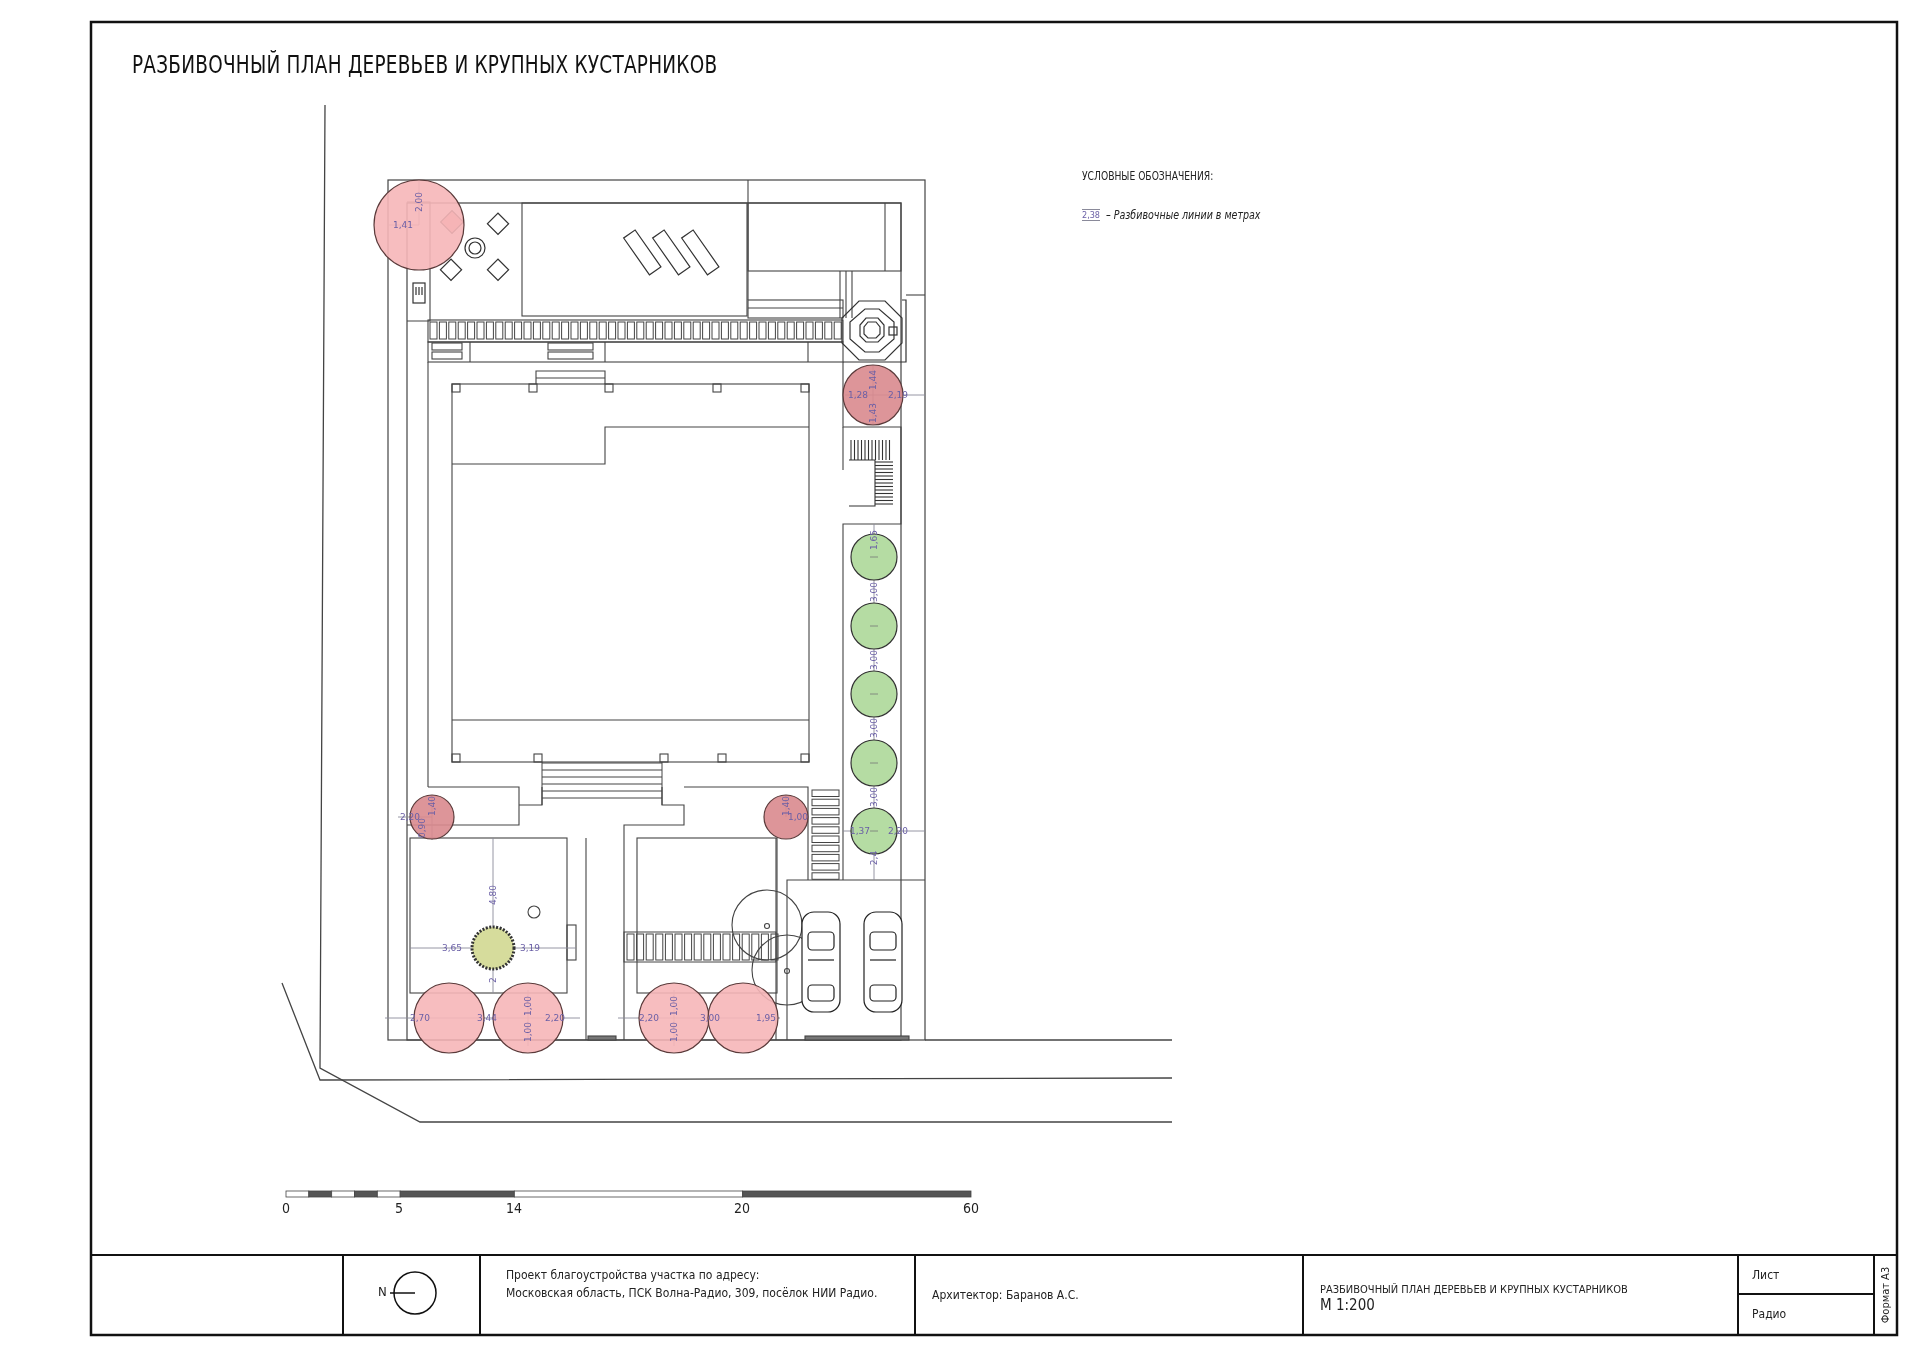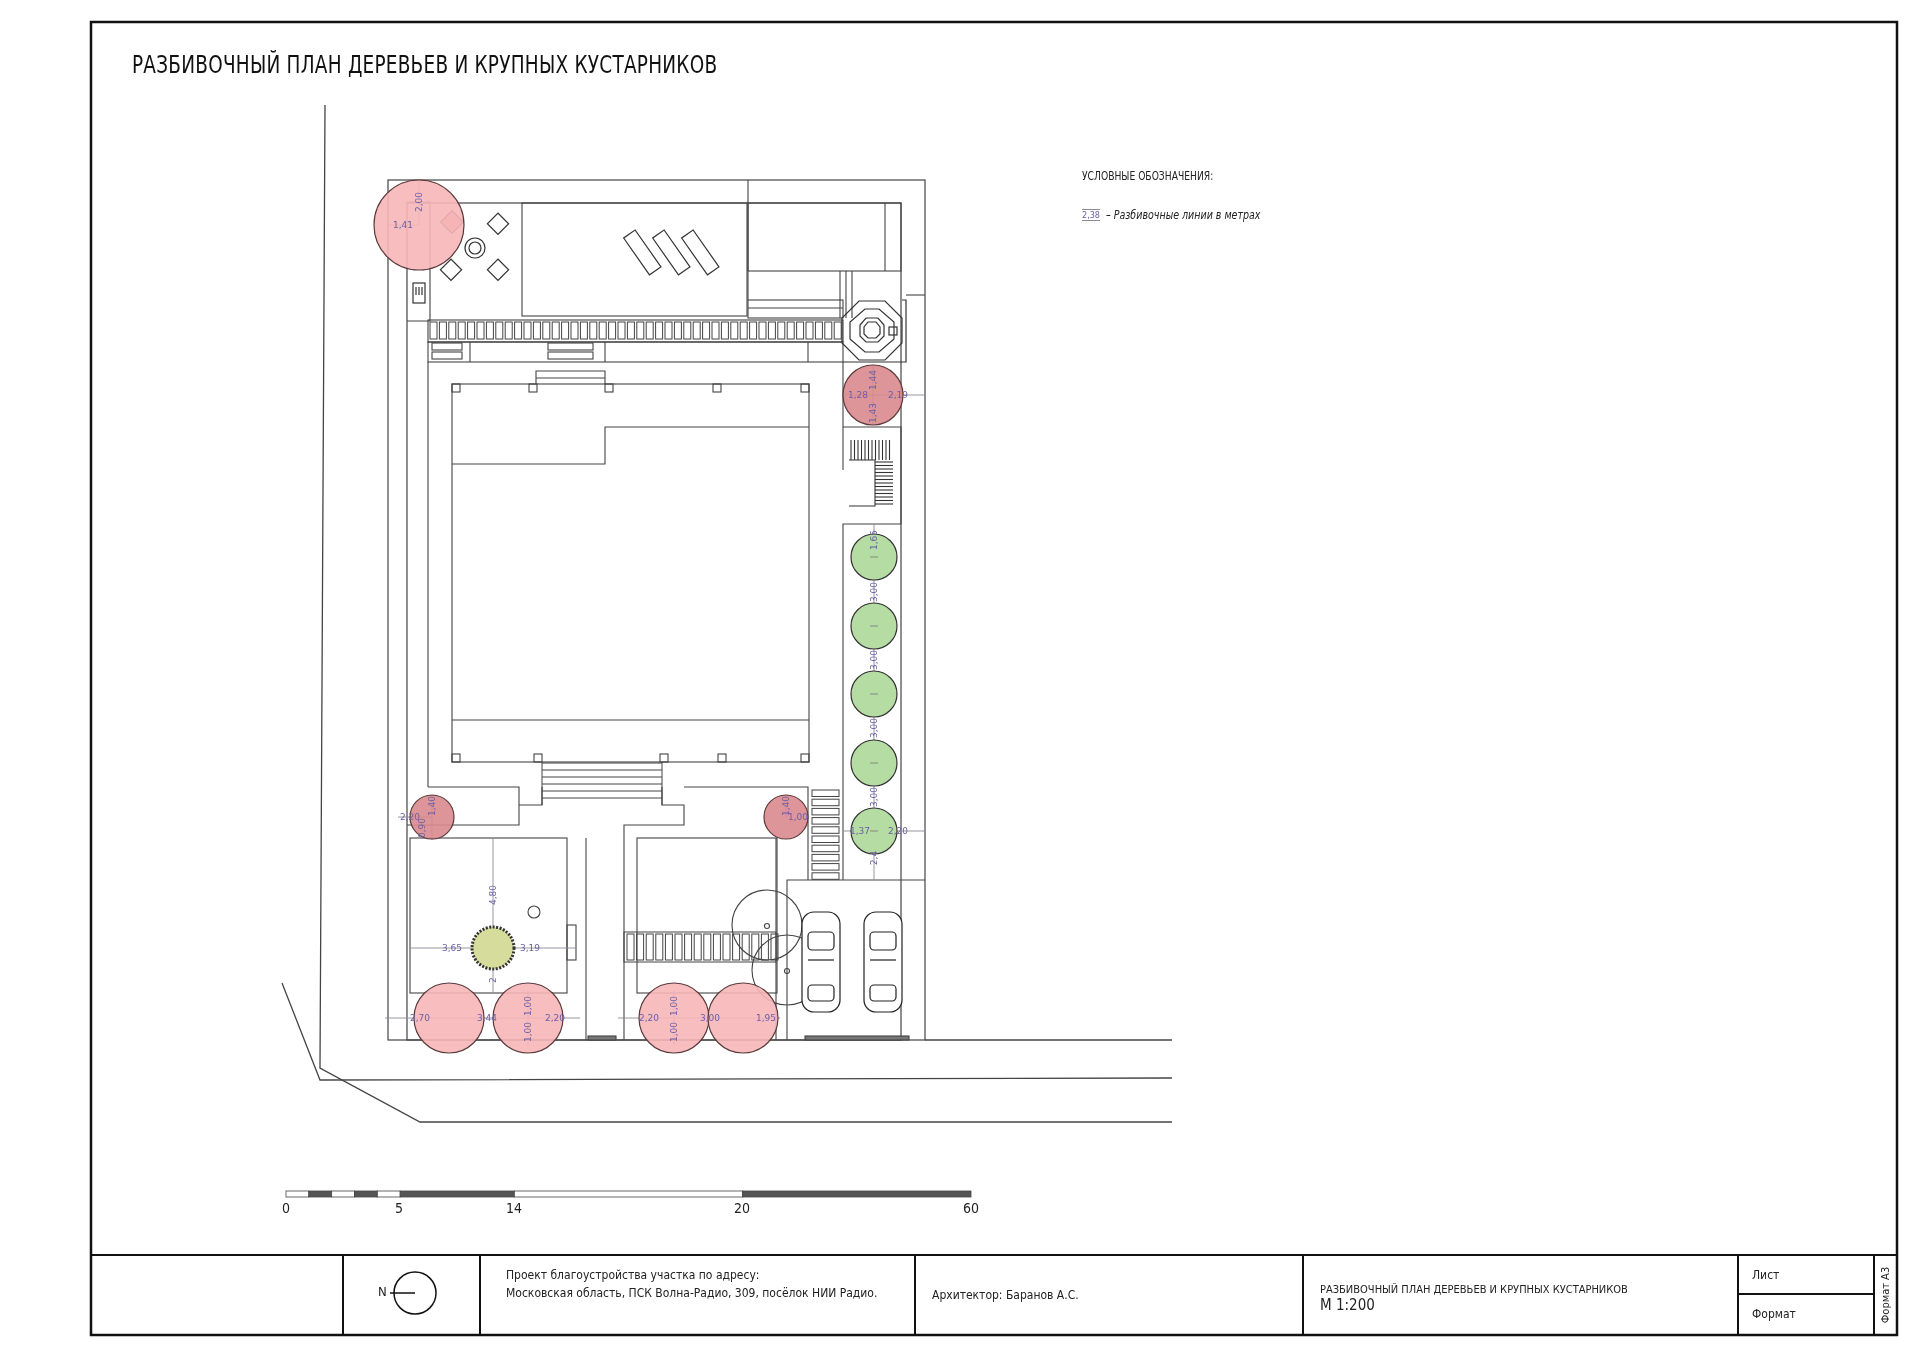--- a/index.html
+++ b/index.html
@@ -385,15 +385,15 @@
   <span class="scale-label" style="left:742px">20</span>
   <span class="scale-label" style="left:971px">60</span>
 
   <span class="tb-text up" style="left:378px;top:1284px;font-size:13px">N</span>
   <span class="tb-text" style="left:506px;top:1268px">Проект благоустройства участка по адресу:</span>
   <span class="tb-text" style="left:506px;top:1286px">Московская область, ПСК Волна-Радио, 309, посёлок НИИ Радио.</span>
   <span class="tb-text" style="left:932px;top:1288px">Архитектор: Баранов А.С.</span>
   <span class="tb-text up" style="left:1320px;top:1283px;font-size:11px">РАЗБИВОЧНЫЙ ПЛАН ДЕРЕВЬЕВ И КРУПНЫХ КУСТАРНИКОВ</span>
   <span class="tb-text up" style="left:1320px;top:1296px;font-size:15px">М 1:200</span>
   <span class="tb-text" style="left:1752px;top:1268px">Лист</span>
-  <span class="tb-text" style="left:1752px;top:1307px">Формат</span>
+  <span class="tb-text" style="left:1752px;top:1307px">Радио</span>
   <span class="tb-text" style="left:1885px;top:1295px;transform:translate(-50%,-50%) rotate(-90deg);font-size:11px;font-style:normal">Формат А3</span>
 </div>
 
 </body></html>

